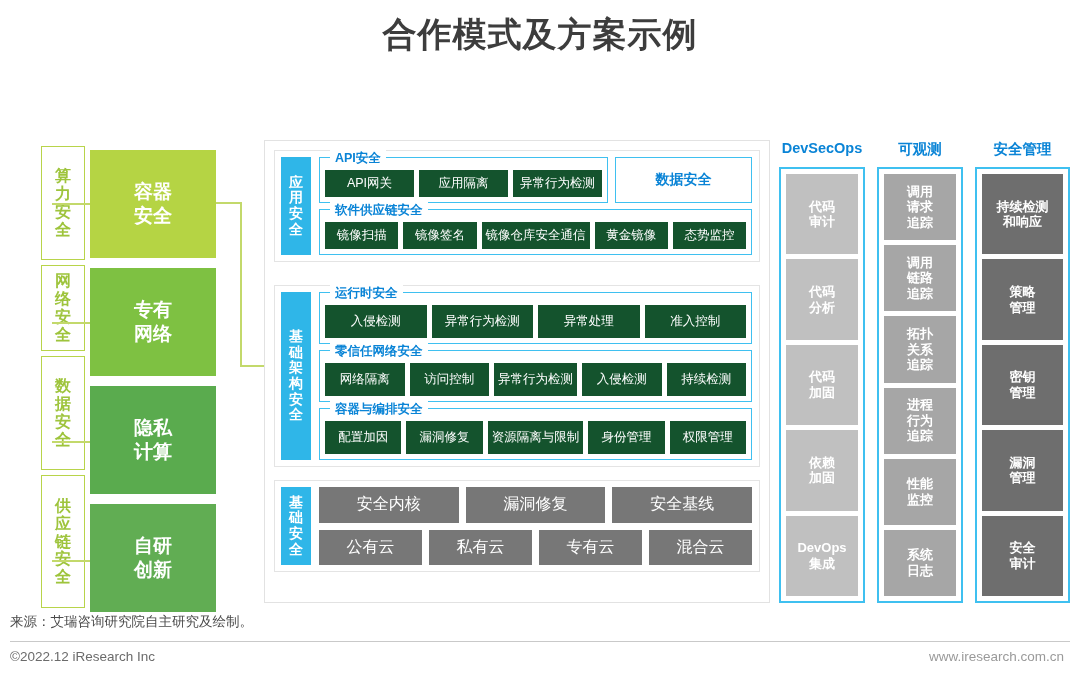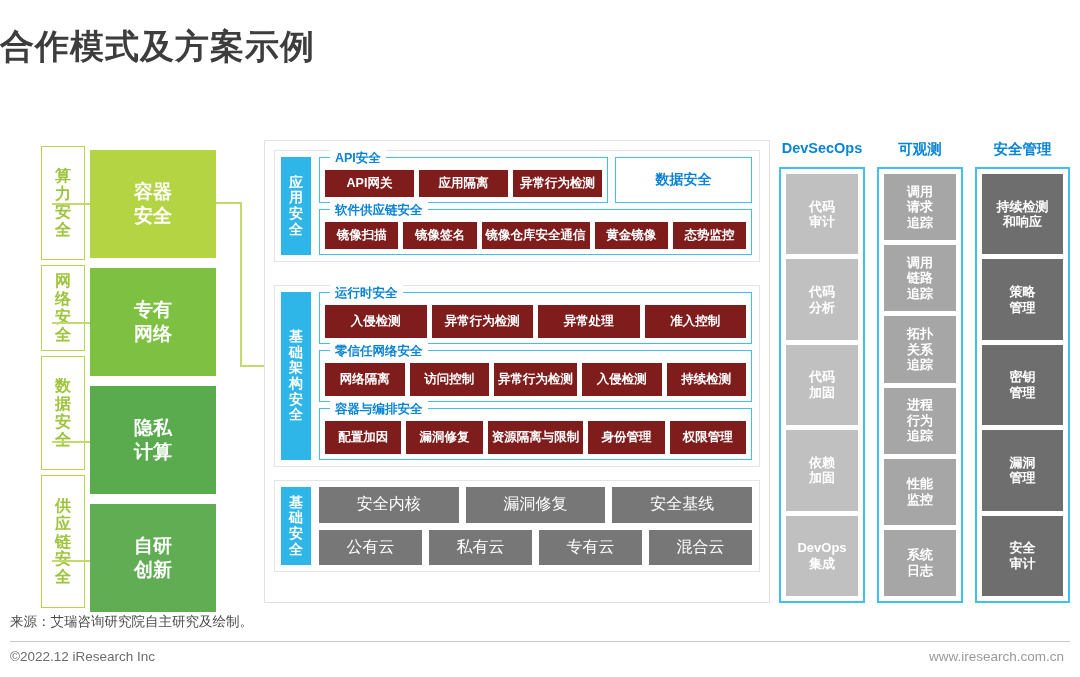--- a/index.html
+++ b/index.html
@@ -7,24 +7,23 @@
     width: 1080px; height: 677px;
     background: #ffffff;
     font-family: "Liberation Sans", "DejaVu Sans", sans-serif;
     overflow: hidden;
   }
   #root { position: relative; width: 1080px; height: 677px; }
 
   
   .title {
     position: absolute; left: 0; top: 12px; width: 1080px;
-    text-align: left;
+    text-align: center;
     font-size: 34px; font-weight: bold; color: #3d3d3d;
     letter-spacing: 1px;
-    margin-top: 12px;
   }
 
   
   .left-labels { position: absolute; left: 8px; top: 146px; width: 44px; }
   .left-label {
     width: 44px;
     border: 1.6px solid #b8d44a;
     background: #ffffff;
     color: #9ec43c;
     font-weight: bold;
@@ -99,22 +98,22 @@
     display: flex; gap: 5px; align-items: stretch;
     flex: 1;
   }
   .grp-legend {
     position: absolute; left: 10px; top: -8px;
     background: #ffffff; padding: 0 5px;
     color: #0a84d6; font-weight: bold; font-size: 12.5px;
     white-space: nowrap;
   }
   .chip {
-    background: #7f1d1d; color: #ffffff;
-    font-size: 12.5px; font-weight: bold;
+    background: #14532d; color: #ffffff;
+    font-size: 12.5px; font-weight: normal;
     display: flex; align-items: center; justify-content: center;
     text-align: center; padding: 5px 4px;
     white-space: nowrap;
   }
   .chip.flexible { flex: 1; }
 
   
   .datasec-box {
     border: 1.6px solid #3fc0f0; background: #ffffff;
     color: #0a84d6; font-weight: bold; font-size: 14px;

